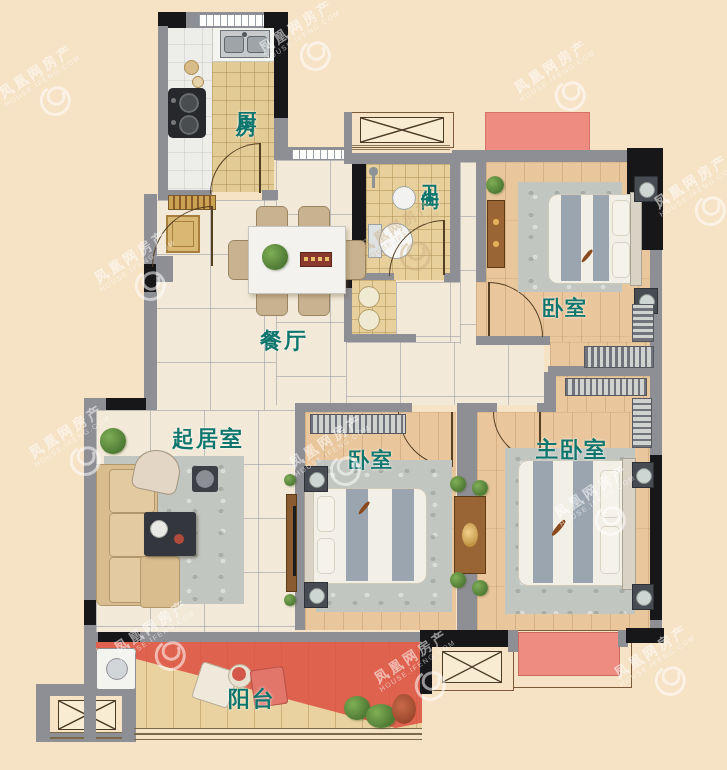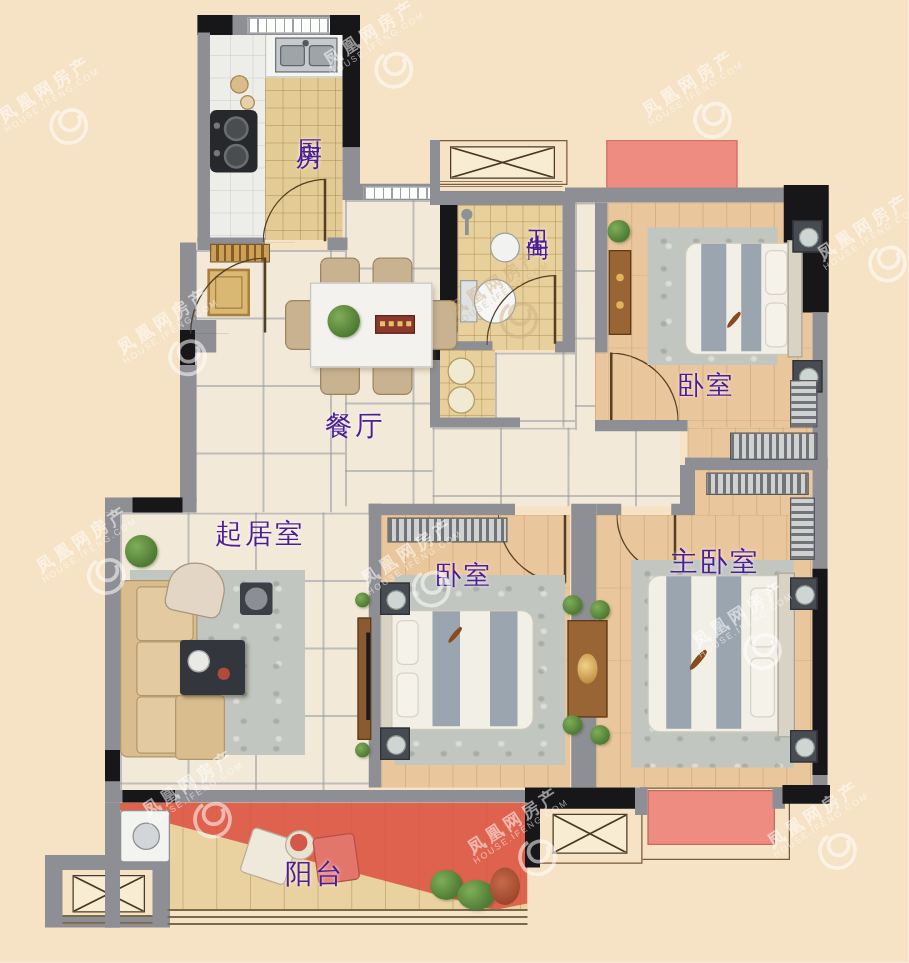--- a/index.html
+++ b/index.html
@@ -41,21 +41,21 @@
     background:repeating-linear-gradient(90deg,#70747a 0 2.5px,#cfd2cf 2.5px 6px)}
   .stripes-v{position:absolute;border:1px solid #55595f;
     background:repeating-linear-gradient(0deg,#70747a 0 2.5px,#cfd2cf 2.5px 6px)}
   .arc{position:absolute;border:0 solid #553f22}
   .arc-tl{border-top-width:1.5px;border-left-width:1.5px;border-top-left-radius:100%}
   .arc-tr{border-top-width:1.5px;border-right-width:1.5px;border-top-right-radius:100%}
   .arc-bl{border-bottom-width:1.5px;border-left-width:1.5px;border-bottom-left-radius:100%}
   .leaf{position:absolute;background:#553f22}
   .xbox{position:absolute;border:1.6px solid #4a3a26;background:#f8ecd2}
   .xbox svg{position:absolute;inset:0;width:100%;height:100%}
-  .label{position:absolute;font-weight:normal;color:#4c1d95;letter-spacing:2px;
+  .label{position:absolute;font-weight:bold;color:#0f766e;letter-spacing:2px;
     text-shadow:0 0 3px rgba(255,255,255,.9);white-space:nowrap}
   .vlabel{writing-mode:vertical-rl;text-orientation:upright;letter-spacing:3px}
   .nst{position:absolute;background:#474b52;border:1px solid #2e3136}
   .nst i{position:absolute;left:50%;top:50%;width:14px;height:14px;margin:-7px 0 0 -7px;
     border-radius:50%;background:#cdd6d2;border:1px solid #8a938f;display:block}
   .pillow{position:absolute;background:#f5f2ea;border:1px solid #d8d2c2;border-radius:5px}
   .blanket{position:absolute;background:#95a0ad;opacity:.95}
   .plant{position:absolute;border-radius:50%;
     background:radial-gradient(circle at 35% 35%,#7fae57,#4e7a33 70%);box-shadow:1px 1px 2px rgba(60,80,30,.4)}
   .violin{position:absolute;background:#8a4a1e;border-radius:40% 40% 50% 50%}
@@ -329,21 +329,21 @@
   <div class="abs" style="left:232px;top:667px;width:14px;height:14px;border-radius:50%;background:#d4584a"></div>
   <div class="abs" style="left:252px;top:668px;width:32px;height:36px;transform:rotate(-8deg);background:#e2766b;border:1px solid #b65045;border-radius:4px"></div>
   <div class="plant" style="left:344px;top:696px;width:26px;height:24px"></div>
   <div class="plant" style="left:366px;top:704px;width:30px;height:24px"></div>
   <div class="abs" style="left:392px;top:694px;width:24px;height:30px;border-radius:50%;background:radial-gradient(circle at 40% 40%,#c86a4a,#8a3a22)"></div>
 
   <div class="label vlabel" style="left:232px;top:94px;font-size:21px">厨房</div>
   <div class="label vlabel" style="left:418px;top:170px;font-size:18px">卫生间</div>
   <div class="label" style="left:542px;top:294px;font-size:21px">卧室</div>
   <div class="label" style="left:260px;top:326px;font-size:22px">餐厅</div>
-  <div class="label" style="left:172px;top:412px;font-size:22px">起居室</div>
+  <div class="label" style="left:172px;top:424px;font-size:22px">起居室</div>
   <div class="label" style="left:348px;top:446px;font-size:21px">卧室</div>
   <div class="label" style="left:536px;top:435px;font-size:22px">主卧室</div>
   <div class="label" style="left:228px;top:684px;font-size:22px">阳台</div>
 
   <div class="wm" style="left:-15px;top:60px">
     <span class="t1">凤凰网房产</span>
     <span class="t2">HOUSE.IFENG.COM</span>
     <svg width="38" height="38" viewBox="0 0 38 38">
         <path d="M19 5a14 14 0 1 0 14 14A11 11 0 0 0 22 8a8 8 0 1 0 8 8" fill="none" stroke="currentColor" stroke-width="3"></path>
       </svg>

